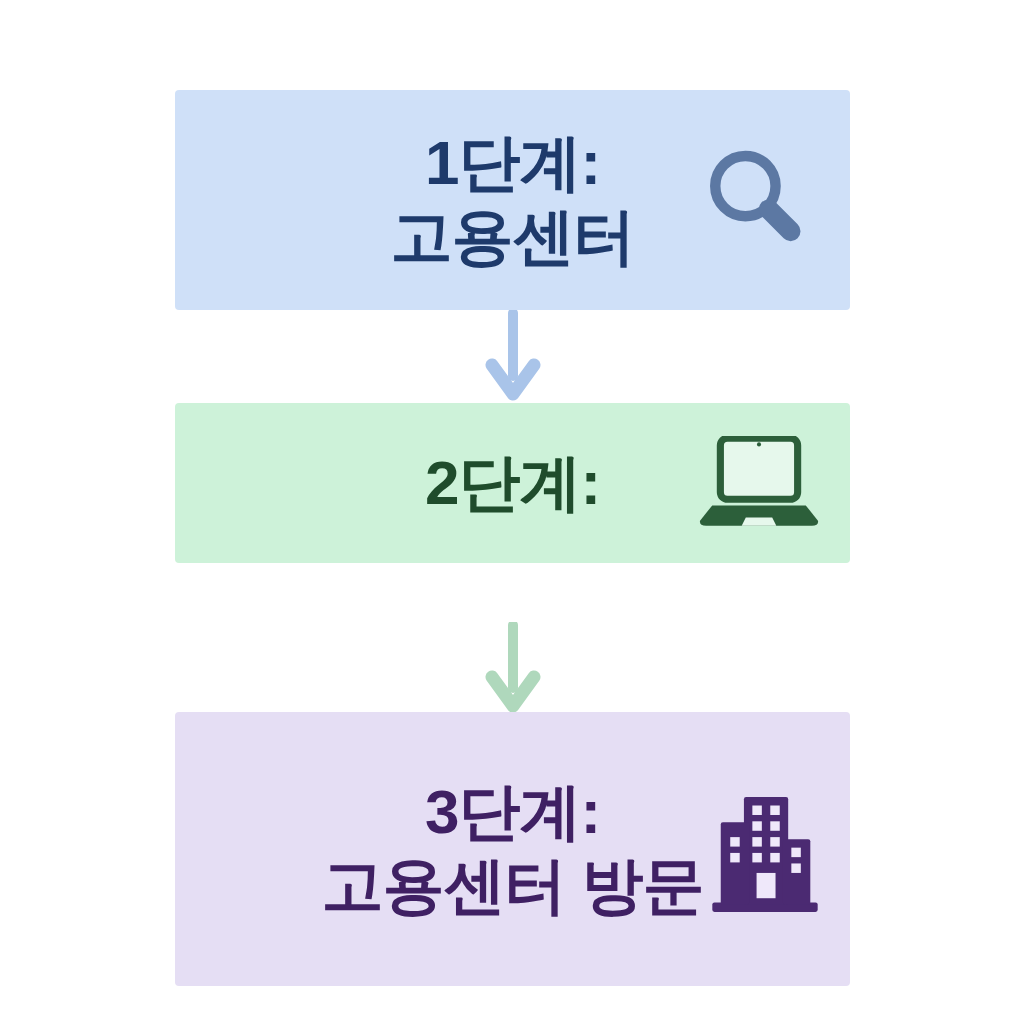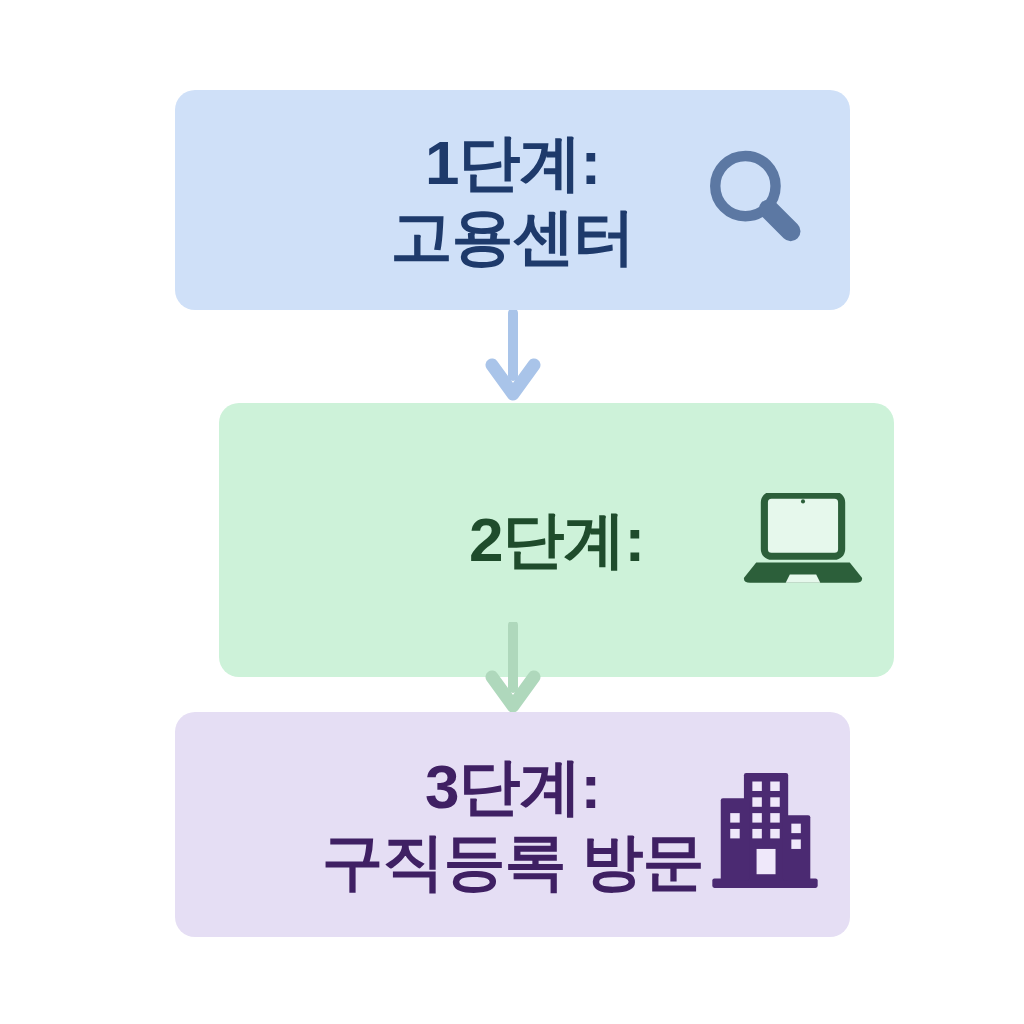--- a/index.html
+++ b/index.html
@@ -8,37 +8,37 @@
     width: 1024px;
     height: 1024px;
     background: var(--canvas-bg, #ffffff);
     font-family: "Liberation Sans", "DejaVu Sans", sans-serif;
     overflow: hidden;
   }
   .step {
     position: absolute;
     left: 175px;
     width: 675px;
-    border-radius: 20px;
+    border-radius: 4px;
     display: flex;
     flex-direction: column;
     align-items: center;
     justify-content: center;
   }
   .step .line {
     font-weight: 800;
     font-size: 62px;
     line-height: 1.2;
     letter-spacing: -1px;
     text-align: center;
     white-space: nowrap;
   }
   .step-1 { top: 90px;  height: 220px; background: var(--step1-bg); color: var(--step1-text); }
-  .step-2 { top: 403px; height: 274px; background: var(--step2-bg); color: var(--step2-text); margin-left: 44px; }
-  .step-3 { top: 712px; height: 225px; background: var(--step3-bg); color: var(--step3-text); }
+  .step-2 { top: 403px; height: 160px; background: var(--step2-bg); color: var(--step2-text); }
+  .step-3 { top: 712px; height: 274px; background: var(--step3-bg); color: var(--step3-text); }
 
   .icon {
     position: absolute;
     top: 50%;
     display: block;
   }
   .icon svg { display: block; }
   .icon-search   { right: 35px; transform: translateY(-50%);  color: var(--step1-icon); }
   .icon-laptop   { right: 30px; transform: translateY(-46%);  color: var(--step2-icon); }
   .icon-building { right: 32px; transform: translateY(-44%);  color: var(--step3-icon); }
@@ -90,21 +90,21 @@
 
   <div class="arrow arrow-2">
     <svg width="60" height="92" viewBox="0 0 60 92">
       <path d="M30 3 V66" stroke="currentColor" stroke-width="10" stroke-linecap="round" fill="none"></path>
       <path d="M9 55 L30 84 L51 55" stroke="currentColor" stroke-width="13" stroke-linecap="round" stroke-linejoin="round" fill="none"></path>
     </svg>
   </div>
 
   <div class="step step-3">
     <div class="line">3단계:</div>
-    <div class="line">구직등록 방문</div>
+    <div class="line">고용센터 방문</div>
     <span class="icon icon-building">
       <svg width="106" height="118" viewBox="0 0 100 112">
         <rect x="0" y="100" width="100" height="9" rx="2" fill="currentColor"></rect>
         <rect x="30" y="0" width="42" height="102" rx="2" fill="currentColor"></rect>
         <rect x="8" y="24" width="27" height="78" rx="2" fill="currentColor"></rect>
         <rect x="67" y="40" width="26" height="62" rx="2" fill="currentColor"></rect>
 
         <rect x="38" y="8" width="9" height="9" fill="#efe8fa"></rect>
         <rect x="55" y="8" width="9" height="9" fill="#efe8fa"></rect>
         <rect x="38" y="23" width="9" height="9" fill="#efe8fa"></rect>

